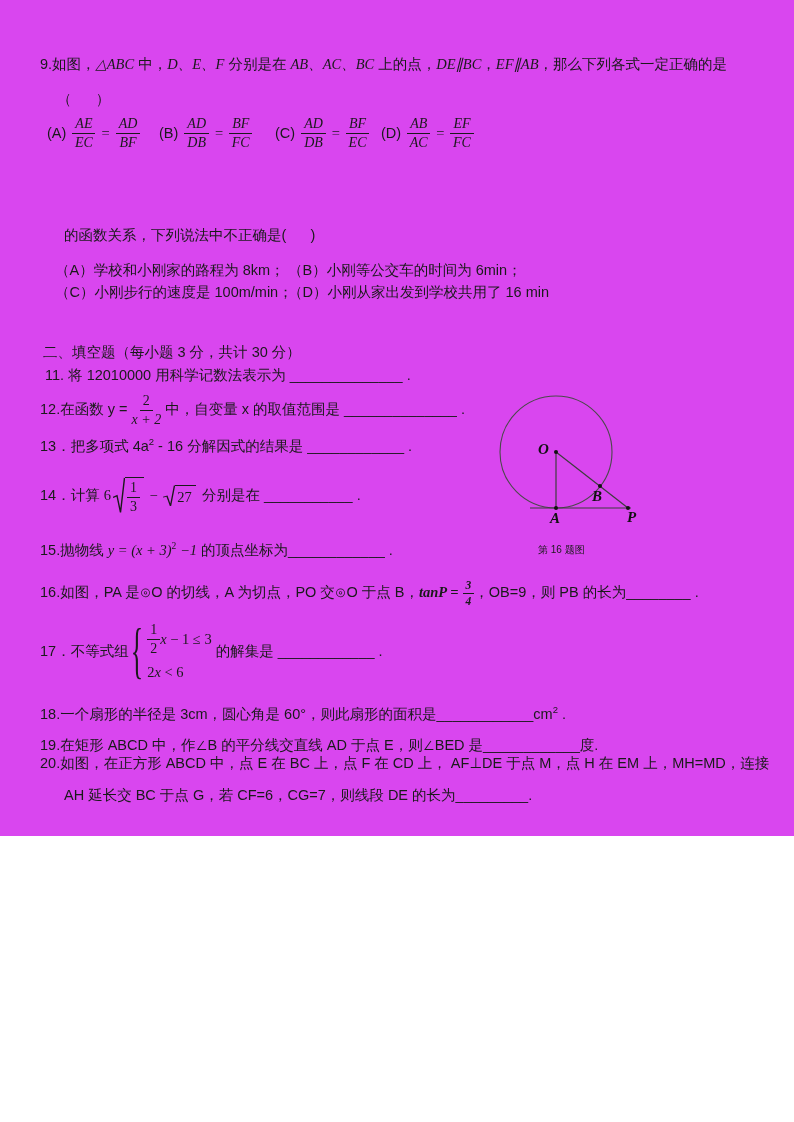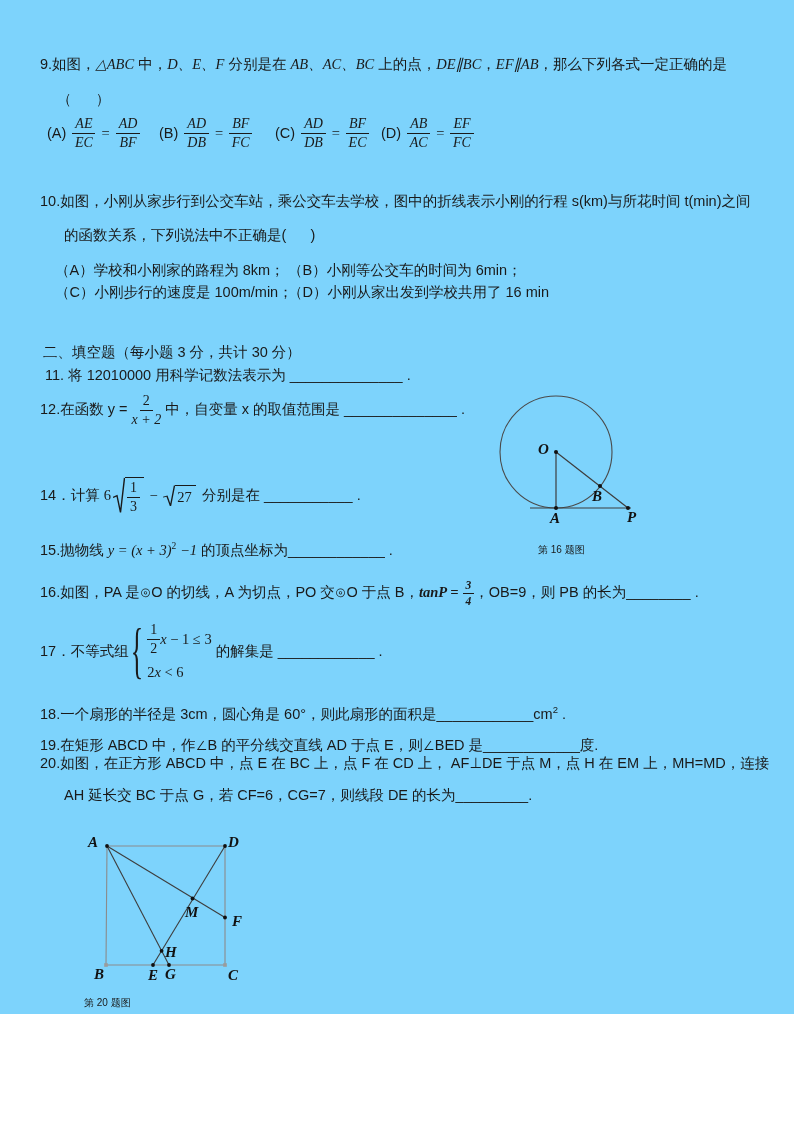--- a/index.html
+++ b/index.html
@@ -1,17 +1,17 @@
 <!DOCTYPE html>
 <html><head>
 <meta charset="utf-8">
 <style>
   *{box-sizing:border-box}
   html,body{margin:0;padding:0;background:#ffffff}
-  .page{position:relative;width:794px;height:1014px;background:#7dd3fc;
+  .page{position:relative;width:794px;height:836px;background:#d946ef;
         font-family:"Liberation Sans",sans-serif;font-size:14.5px;color:#1a1a1a;overflow:hidden}
   .t{position:absolute;white-space:pre;line-height:1.32}
   .row{display:flex;align-items:center;white-space:pre}
   .mi{font-family:"Liberation Serif",serif;font-style:italic}
   .ms{font-family:"Liberation Serif",serif}
   .b{font-weight:bold}
   .frac{display:inline-flex;flex-direction:column;align-items:center;line-height:1.12;font-size:14px;vertical-align:middle}
   .frac .fn{border-bottom:1.3px solid #1a1a1a;padding:0 3px 1px}
   .frac .fd{padding-top:1px}
   .fracsm{font-size:11.5px;line-height:1.05}
@@ -53,35 +53,35 @@
     <span class="ms">=</span>
     <span class="frac mi"><span class="fn">BF</span><span class="fd">EC</span></span>
   </div>
   <div class="opt" style="left:381px">
     <span>(D)</span>
     <span class="frac mi"><span class="fn">AB</span><span class="fd">AC</span></span>
     <span class="ms">=</span>
     <span class="frac mi"><span class="fn">EF</span><span class="fd">FC</span></span>
   </div>
 
-  <div class="t" style="left:40px;top:192px">10.如图，小刚从家步行到公交车站，乘公交车去学校，图中的折线表示小刚的行程 s(km)与所花时间 t(min)之间</div>
   <div class="t" style="left:64px;top:226px">的函数关系，下列说法中不正确是(      )</div>
   <div class="t" style="left:55px;top:261px">（A）学校和小刚家的路程为 8km；</div>
   <div class="t" style="left:288px;top:261px">（B）小刚等公交车的时间为 6min；</div>
   <div class="t" style="left:55px;top:283px">（C）小刚步行的速度是 100m/min；</div>
   <div class="t" style="left:288px;top:283px">（D）小刚从家出发到学校共用了 16 min</div>
 
   <div class="t" style="left:43px;top:343px">二、填空题（每小题 3 分，共计 30 分）</div>
 
   <div class="t" style="left:45px;top:366px"><span>11. 将 12010000 用科学记数法表示为 </span><span>______________</span><span> .</span></div>
 
   <div class="t row" style="left:40px;top:389px;height:42px">
     <span>12.在函数 y = </span><span class="frac ms"><span class="fn">2</span><span class="fd mi">x + 2</span></span><span> 中，自变量 x 的取值范围是 </span><span>______________</span><span> .</span>
   </div>
 
+  <div class="t" style="left:40px;top:437px"><span>13．把多项式 4a</span><sup class="sp">2</sup><span> - 16 分解因式的结果是 </span><span>____________</span><span> .</span></div>
 
   <div class="t row" style="left:40px;top:472px;height:48px">
     <span>14．计算 </span><span class="ms">6</span><span class="rad"><svg viewBox="0 0 12 40" preserveAspectRatio="none">
           <path d="M0 22 L4 20 L7.5 38 L11.5 1" fill="none" stroke="#1a1a1a" stroke-width="1.4"></path>
         </svg><span class="rbody"><span class="frac ms"><span class="fn">1</span><span class="fd">3</span></span></span></span><span class="ms"> − </span><span class="rad"><svg viewBox="0 0 12 40" preserveAspectRatio="none">
           <path d="M0 22 L4 20 L7.5 38 L11.5 1" fill="none" stroke="#1a1a1a" stroke-width="1.4"></path>
         </svg><span class="rbody ms">27</span></span><span> 分别是在 </span><span>___________</span><span> .</span>
   </div>
 
   <div class="t" style="left:40px;top:541px"><span>15.抛物线 </span><span class="mi">y = (x + 3)</span><sup class="sp ms">2</sup><span class="mi"> −1</span><span> 的顶点坐标为</span><span>____________</span><span> .</span></div>

